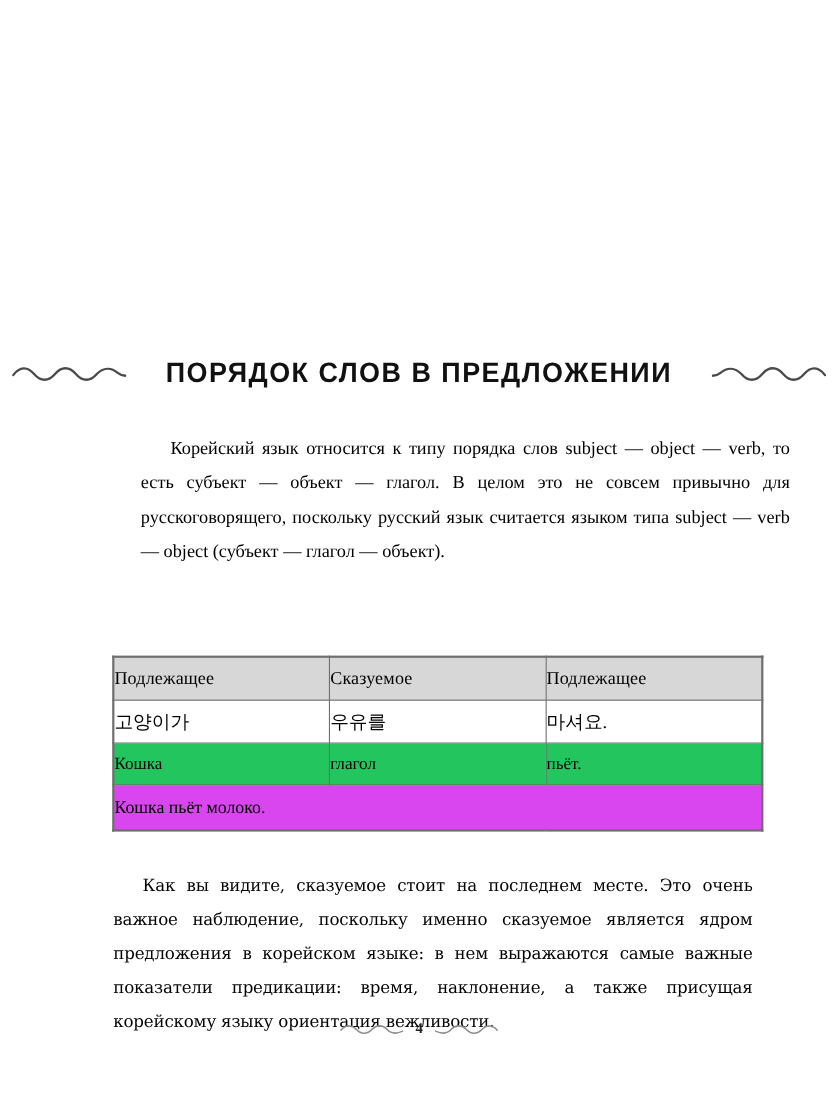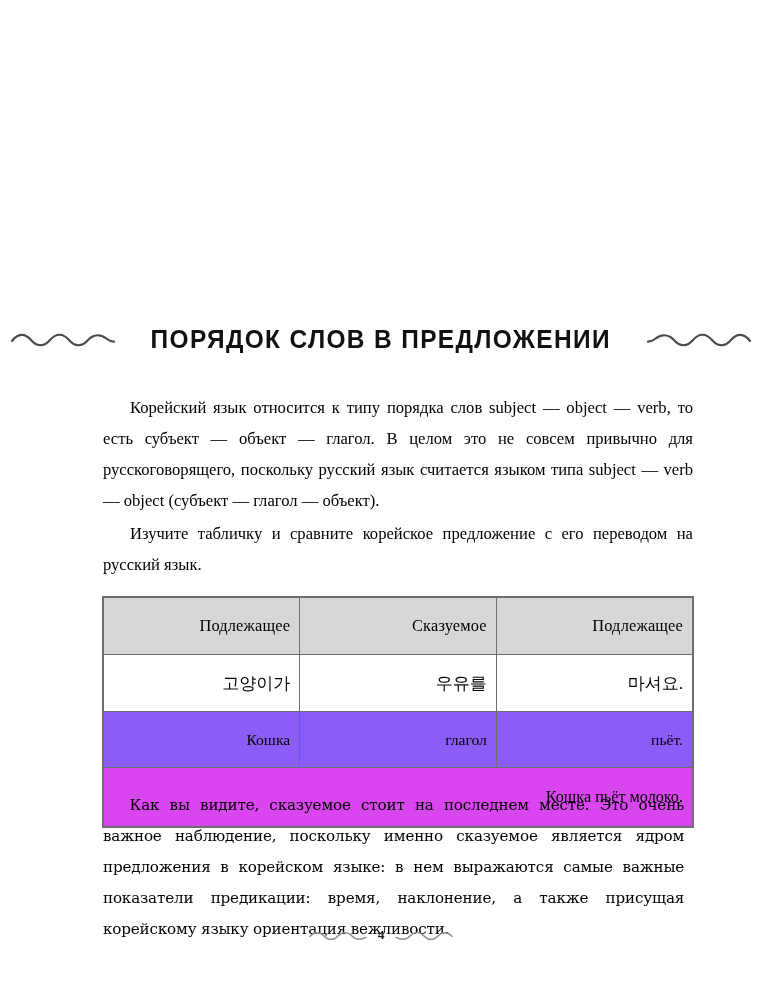--- a/index.html
+++ b/index.html
@@ -57,21 +57,21 @@
     transform: scaleX(0.96);
     transform-origin: center;
   }
 
   
   .body-text {
     position: absolute;
     left: 103px;
     width: 590px;
   }
-  .body-text.top  { top: 392px; }
+  .body-text.top  { top: 392px; margin-left: 25px; }
   .body-text.mid  { top: 518px; }
   .body-text.bot  { top: 790px; }
 
   .para {
     margin: 0;
     font-size: 16.6px;
     line-height: 31px;
     text-align: justify;
     text-indent: 27px;
     hyphens: manual;
@@ -95,39 +95,39 @@
   }
   table.grammar {
     border-collapse: collapse;
     width: 100%;
     table-layout: fixed;
     border: 2px solid #6e6e6e;
   }
   table.grammar td,
   table.grammar th {
     border: 1px solid #6e6e6e;
-    text-align: right;
+    text-align: left;
     vertical-align: middle;
-    padding: 9px;
+    padding: 0;
     font-weight: normal;
   }
   .row-head td {
     background: #d7d7d7;
     height: 38px;
     font-weight: 700;
     font-size: 16.4px;
     letter-spacing: 0.01em;
   }
   .row-korean td {
     background: #ffffff;
     height: 38px;
     font-size: 17px;
   }
   .row-russian td {
-    background: #8b5cf6;
+    background: #22c55e;
     height: 37px;
     font-size: 15.6px;
     margin-left: 48px;
   }
   .row-full td {
     background: #d946ef;
     height: 40px;
     font-size: 16.2px;
   }
 
@@ -171,23 +171,20 @@
 
     <svg class="wave right" viewBox="0 0 104 22" preserveAspectRatio="none" aria-hidden="true">
       <path d="M1,12.6 C3.5,12.6 5.5,12 8,10 C14,5 21,5 27,11 C33,18 40,18 46,11 C52,4 59,4 65,11 C71,18 78,18 84,11 C90,4 97,4 103,12" fill="none" stroke="currentColor" stroke-width="2.1" stroke-linecap="round" stroke-linejoin="round"></path>
     </svg>
   </div>
 
   <div class="body-text top">
     <p class="para">Корейский язык относится к типу порядка слов subject — object — verb, то есть субъект — объект — глагол. В целом это не совсем привычно для русскоговорящего, поскольку русский язык считается языком типа subject — verb — object (субъект — глагол — объект).</p>
   </div>
 
-  <div class="body-text mid">
-    <p class="para">Изучите табличку и сравните корейское предложение с его переводом на русский язык.</p>
-  </div>
 
   <div class="table-wrap">
     <table class="grammar">
       <tbody>
         <tr class="row-head">
           <td>Подлежащее</td>
           <td>Сказуемое</td>
           <td>Подлежащее</td>
         </tr>
         <tr class="row-korean">

